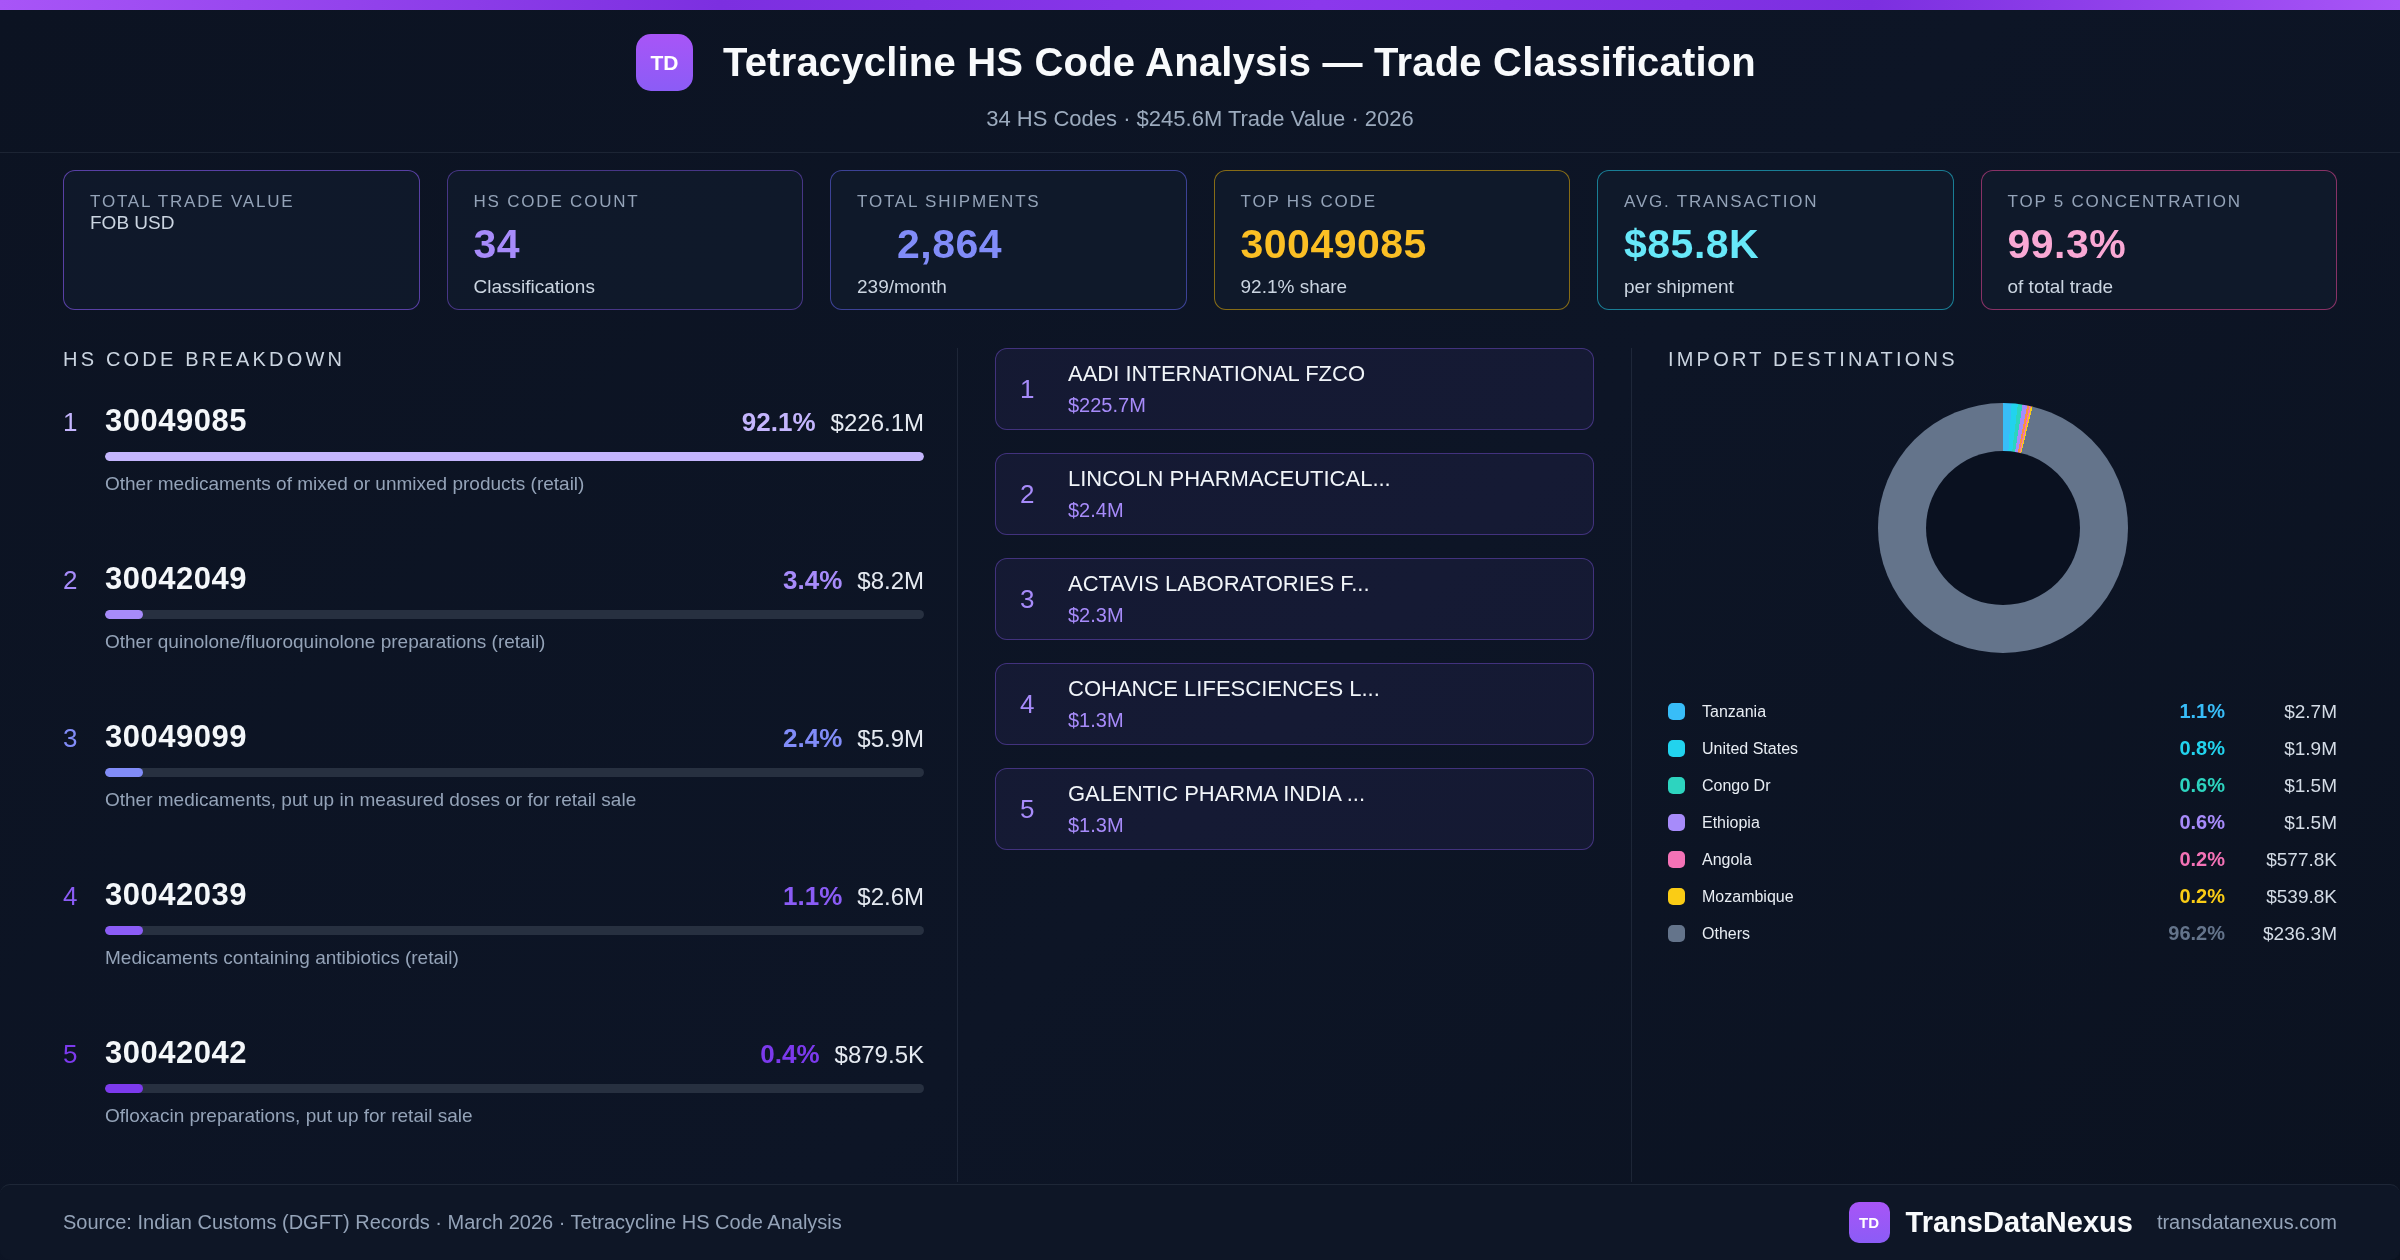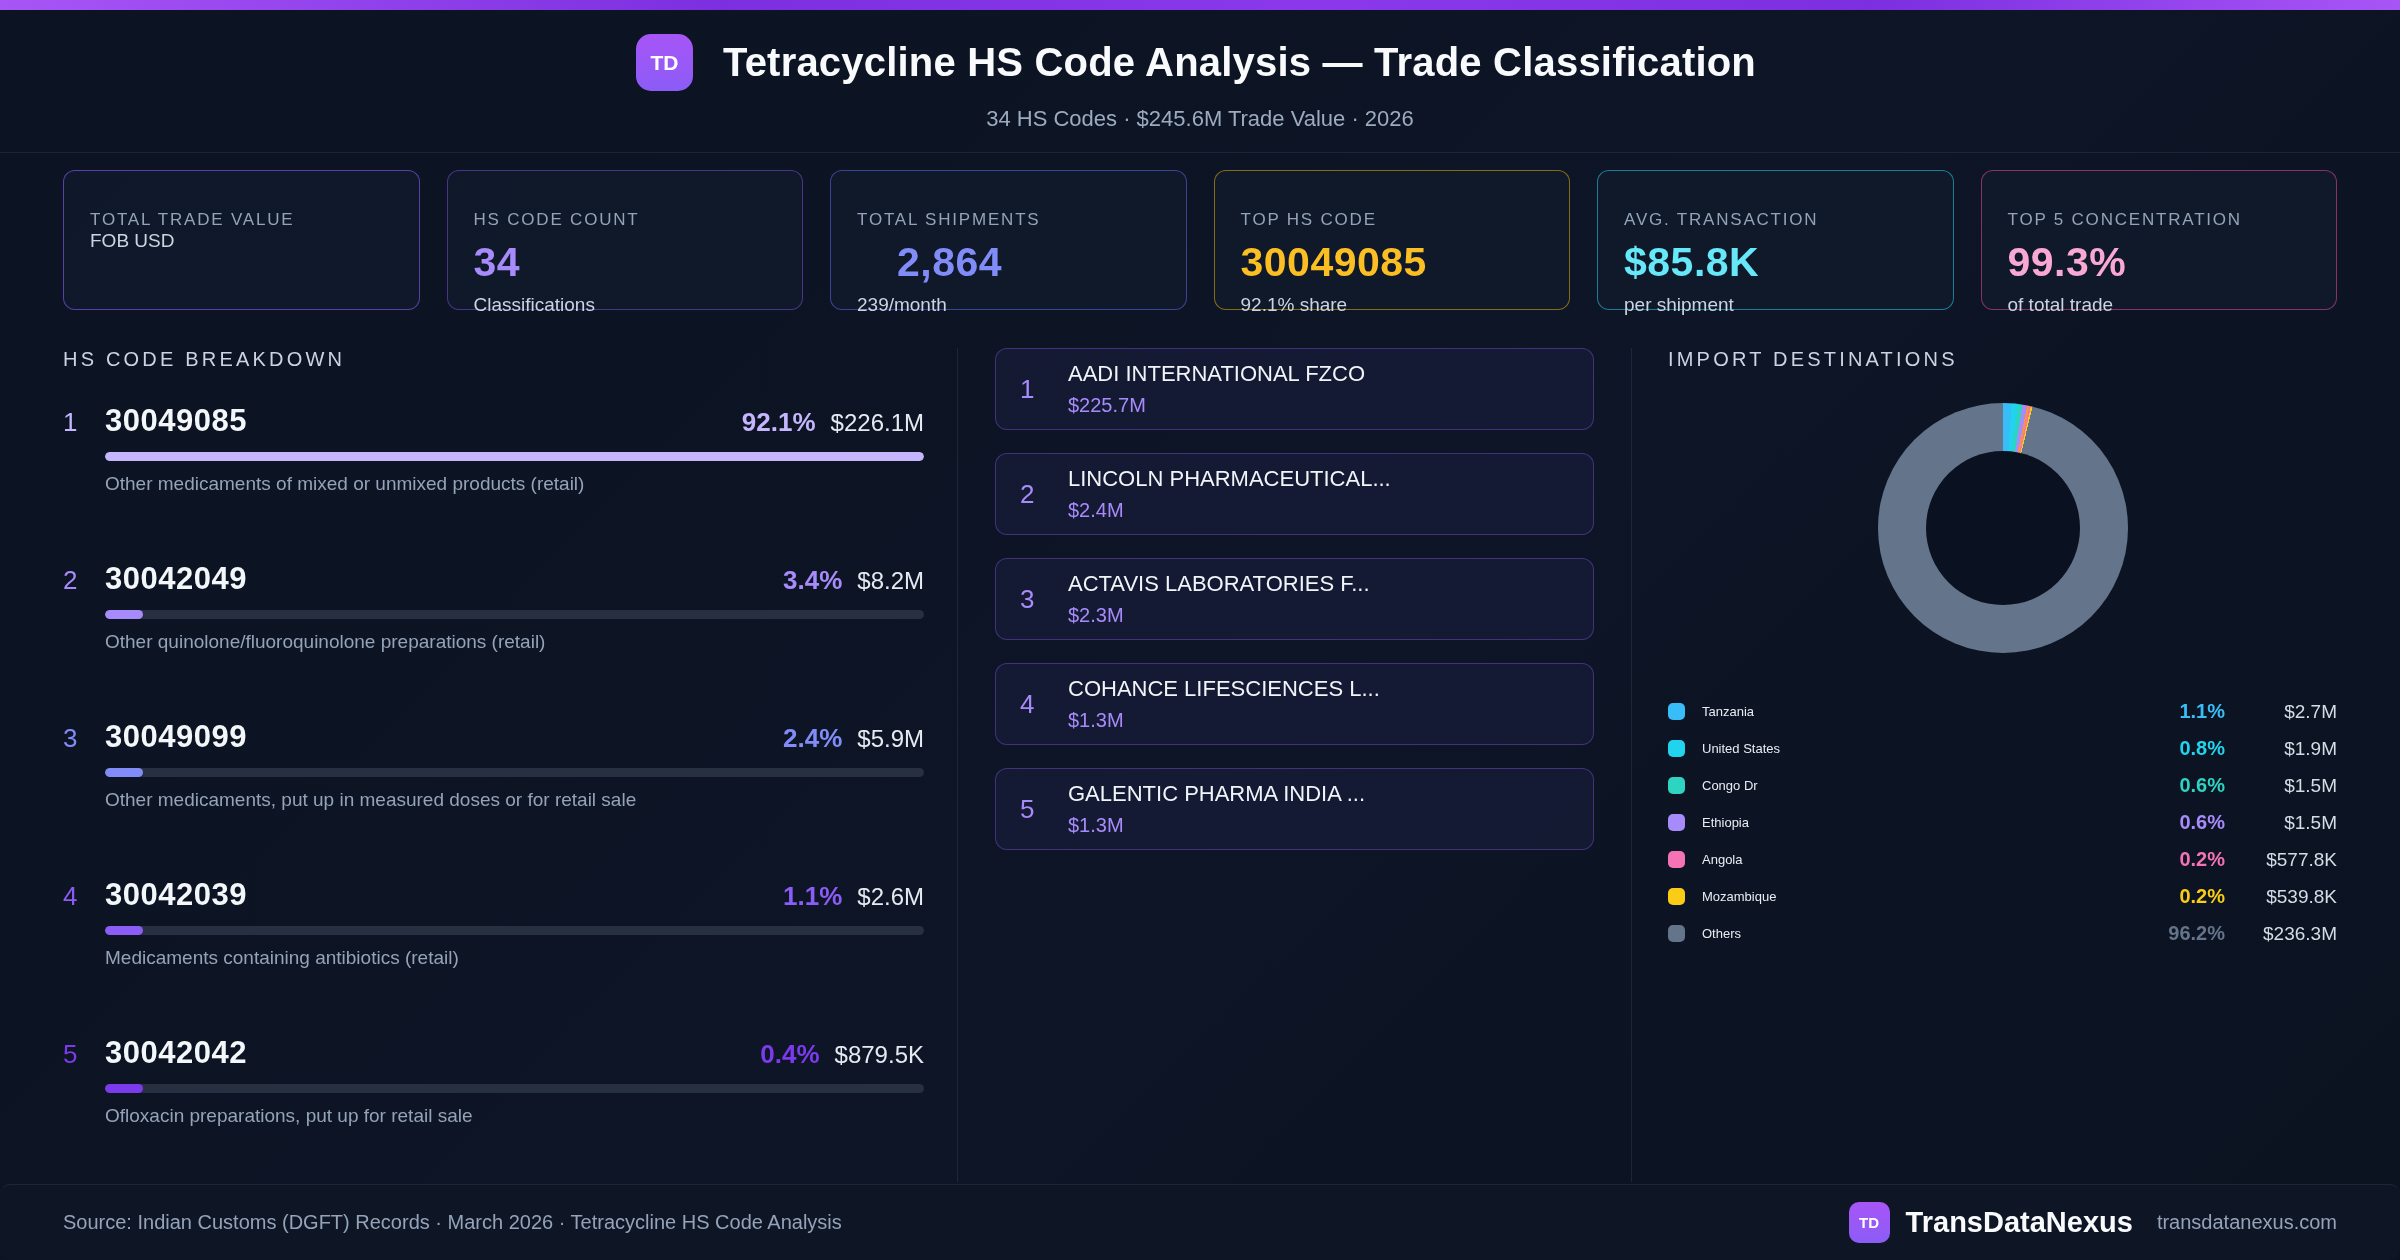--- a/index.html
+++ b/index.html
@@ -9,21 +9,21 @@
   .accent-bar{height:10px;width:100%;
         background:linear-gradient(90deg,#a855f7 0%,#7c2fe0 30%,#8b38ec 55%,#7c2fe0 78%,#a855f7 100%);}
   header{padding:22px 0 20px;border-bottom:1px solid rgba(148,163,184,0.12);}
   .title-row{display:flex;align-items:center;justify-content:center;gap:22px;}
   .logo{width:57px;height:57px;border-radius:15px;display:flex;align-items:center;justify-content:center;
         background:linear-gradient(180deg,#a855f7,#8b5cf6);color:#fff;font-size:21px;font-weight:700;}
   h1{margin:8px;font-size:40px;font-weight:600;color:#f8fafc;letter-spacing:0.2px;}
   .subtitle{text-align:center;margin-top:13px;font-size:22px;color:#9cabbe;}
   
   .stats{display:flex;gap:27px;margin:17px 63px 0;}
-  .stat-card{flex:1;height:140px;box-sizing:border-box;border-radius:12px;padding:39px 26px;
+  .stat-card{flex:1;height:140px;box-sizing:border-box;border-radius:12px;padding:21px 26px;
         background:rgba(17,26,43,0.85);border:1.5px solid;}
   .stat-label{font-size:17px;letter-spacing:1.8px;color:#94a3b8;}
   .stat-value{font-size:41px;font-weight:600;margin:9px 0 8px;letter-spacing:0.5px;}
   .stat-sub{font-size:19px;color:#cbd5e1;}
   
   .main{display:flex;margin:38px 63px 0;height:834px;}
   .col{box-sizing:border-box;}
   .col-left{width:895px;padding-right:33px;border-right:1px solid rgba(148,163,184,0.13);}
   .col-mid{width:674px;padding:0 37px;border-right:1px solid rgba(148,163,184,0.13);}
   .col-right{flex:1;padding-left:36px;}
@@ -45,21 +45,21 @@
         background:rgba(99,74,181,0.10);border:1px solid rgba(139,92,246,0.38);}
   .exp-rank{width:48px;font-size:26px;color:#a78bfa;flex:none;}
   .exp-name{font-size:22px;color:#f1f5f9;font-weight:500;}
   .exp-val{font-size:20px;color:#a78bfa;margin-top:7px;}
   
   .donut-wrap{display:flex;justify-content:center;margin:6px 0 40px;}
   .donut{width:250px;height:250px;border-radius:50%;position:relative;}
   .donut::after{content:"";position:absolute;inset:48px;border-radius:50%;background:#0a1120;}
   .legend-row{display:flex;align-items:center;height:37px;}
   .lg-swatch{width:17px;height:17px;border-radius:5px;margin-right:17px;flex:none;}
-  .lg-label{font-size:13px;color:#e8edf3;}
+  .lg-label{font-size:16px;color:#e8edf3;}
   .lg-right{margin-left:auto;display:flex;align-items:baseline;}
   .lg-pct{font-size:20px;font-weight:600;min-width:76px;text-align:right;}
   .lg-val{font-size:19px;color:#d4dce6;min-width:112px;text-align:right;}
   
   footer{position:absolute;left:0;bottom:0;width:100%;height:76px;box-sizing:border-box;
         display:flex;align-items:center;justify-content:space-between;padding:0 63px;
         background:#0e1626;border-top:1px solid rgba(148,163,184,0.12);border-radius:10px;}
   .src{font-size:20px;color:#94a3b8;}
   .brand{display:flex;align-items:center;gap:16px;}
   .logo.sm{width:41px;height:41px;border-radius:10px;font-size:15px;}

